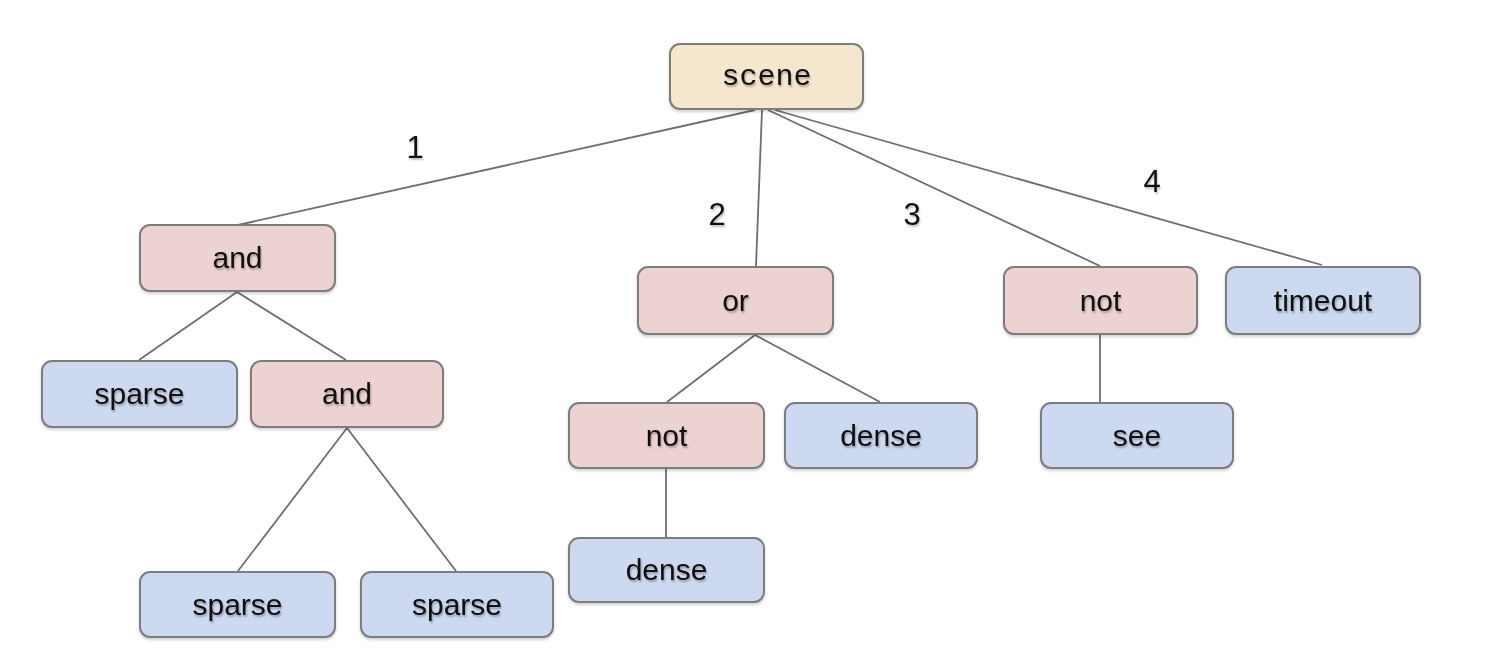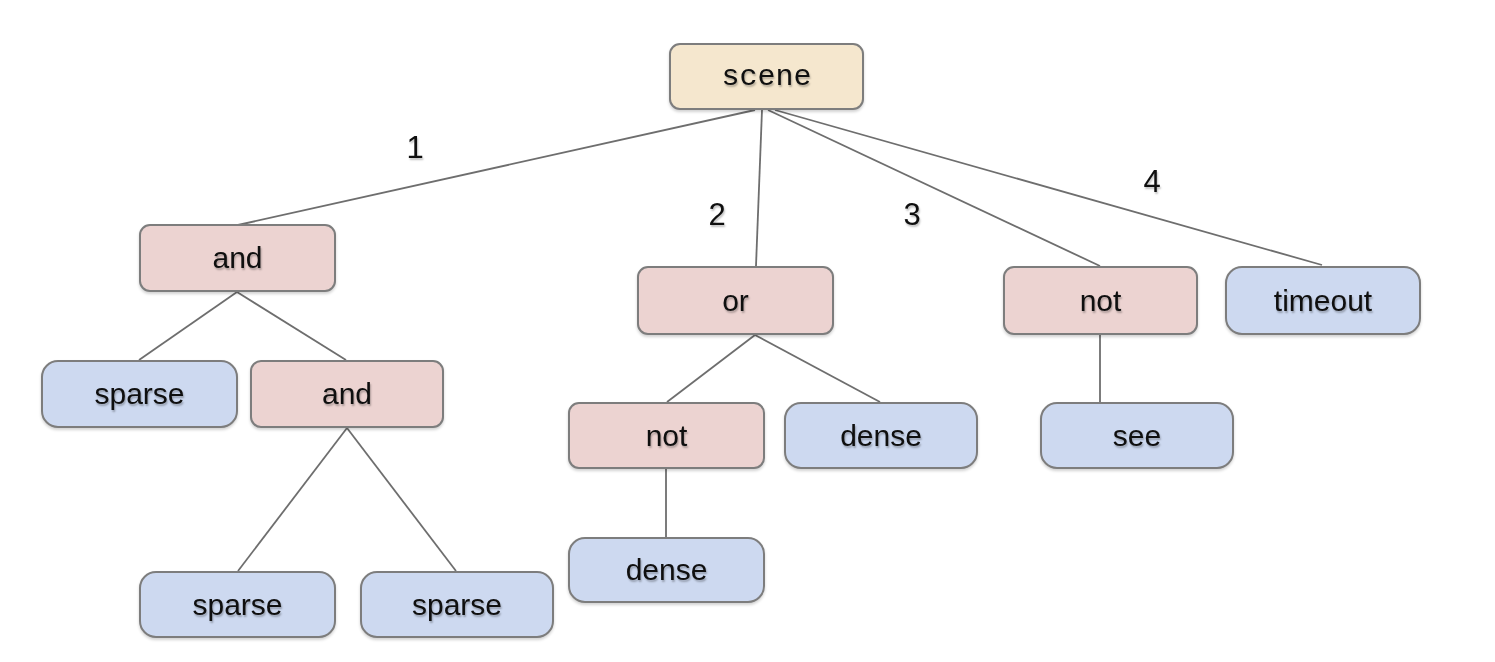--- a/index.html
+++ b/index.html
@@ -34,21 +34,21 @@
     display: flex;
     align-items: center;
     justify-content: center;
     font-size: 30px;
     color: #0f0f0f;
     box-shadow: 0 2px 3px rgba(0,0,0,0.18);
     text-shadow: 1px 2px 2px rgba(0,0,0,0.28);
   }
   .node.root { background: var(--root-fill, #f5e7ce); }
   .node.op   { background: var(--op-fill, #ecd3d1); text-align: center; }
-  .node.leaf { background: var(--leaf-fill, #cdd9f0); border-radius: 17px; }
+  .node.leaf { background: var(--leaf-fill, #cdd9f0); }
   .edge-label {
     position: absolute;
     transform: translate(-50%, -50%);
     font-size: 31px;
     color: #0f0f0f;
     text-shadow: 1px 2px 2px rgba(0,0,0,0.25);
   }
 </style>
 </head>
 <body>

